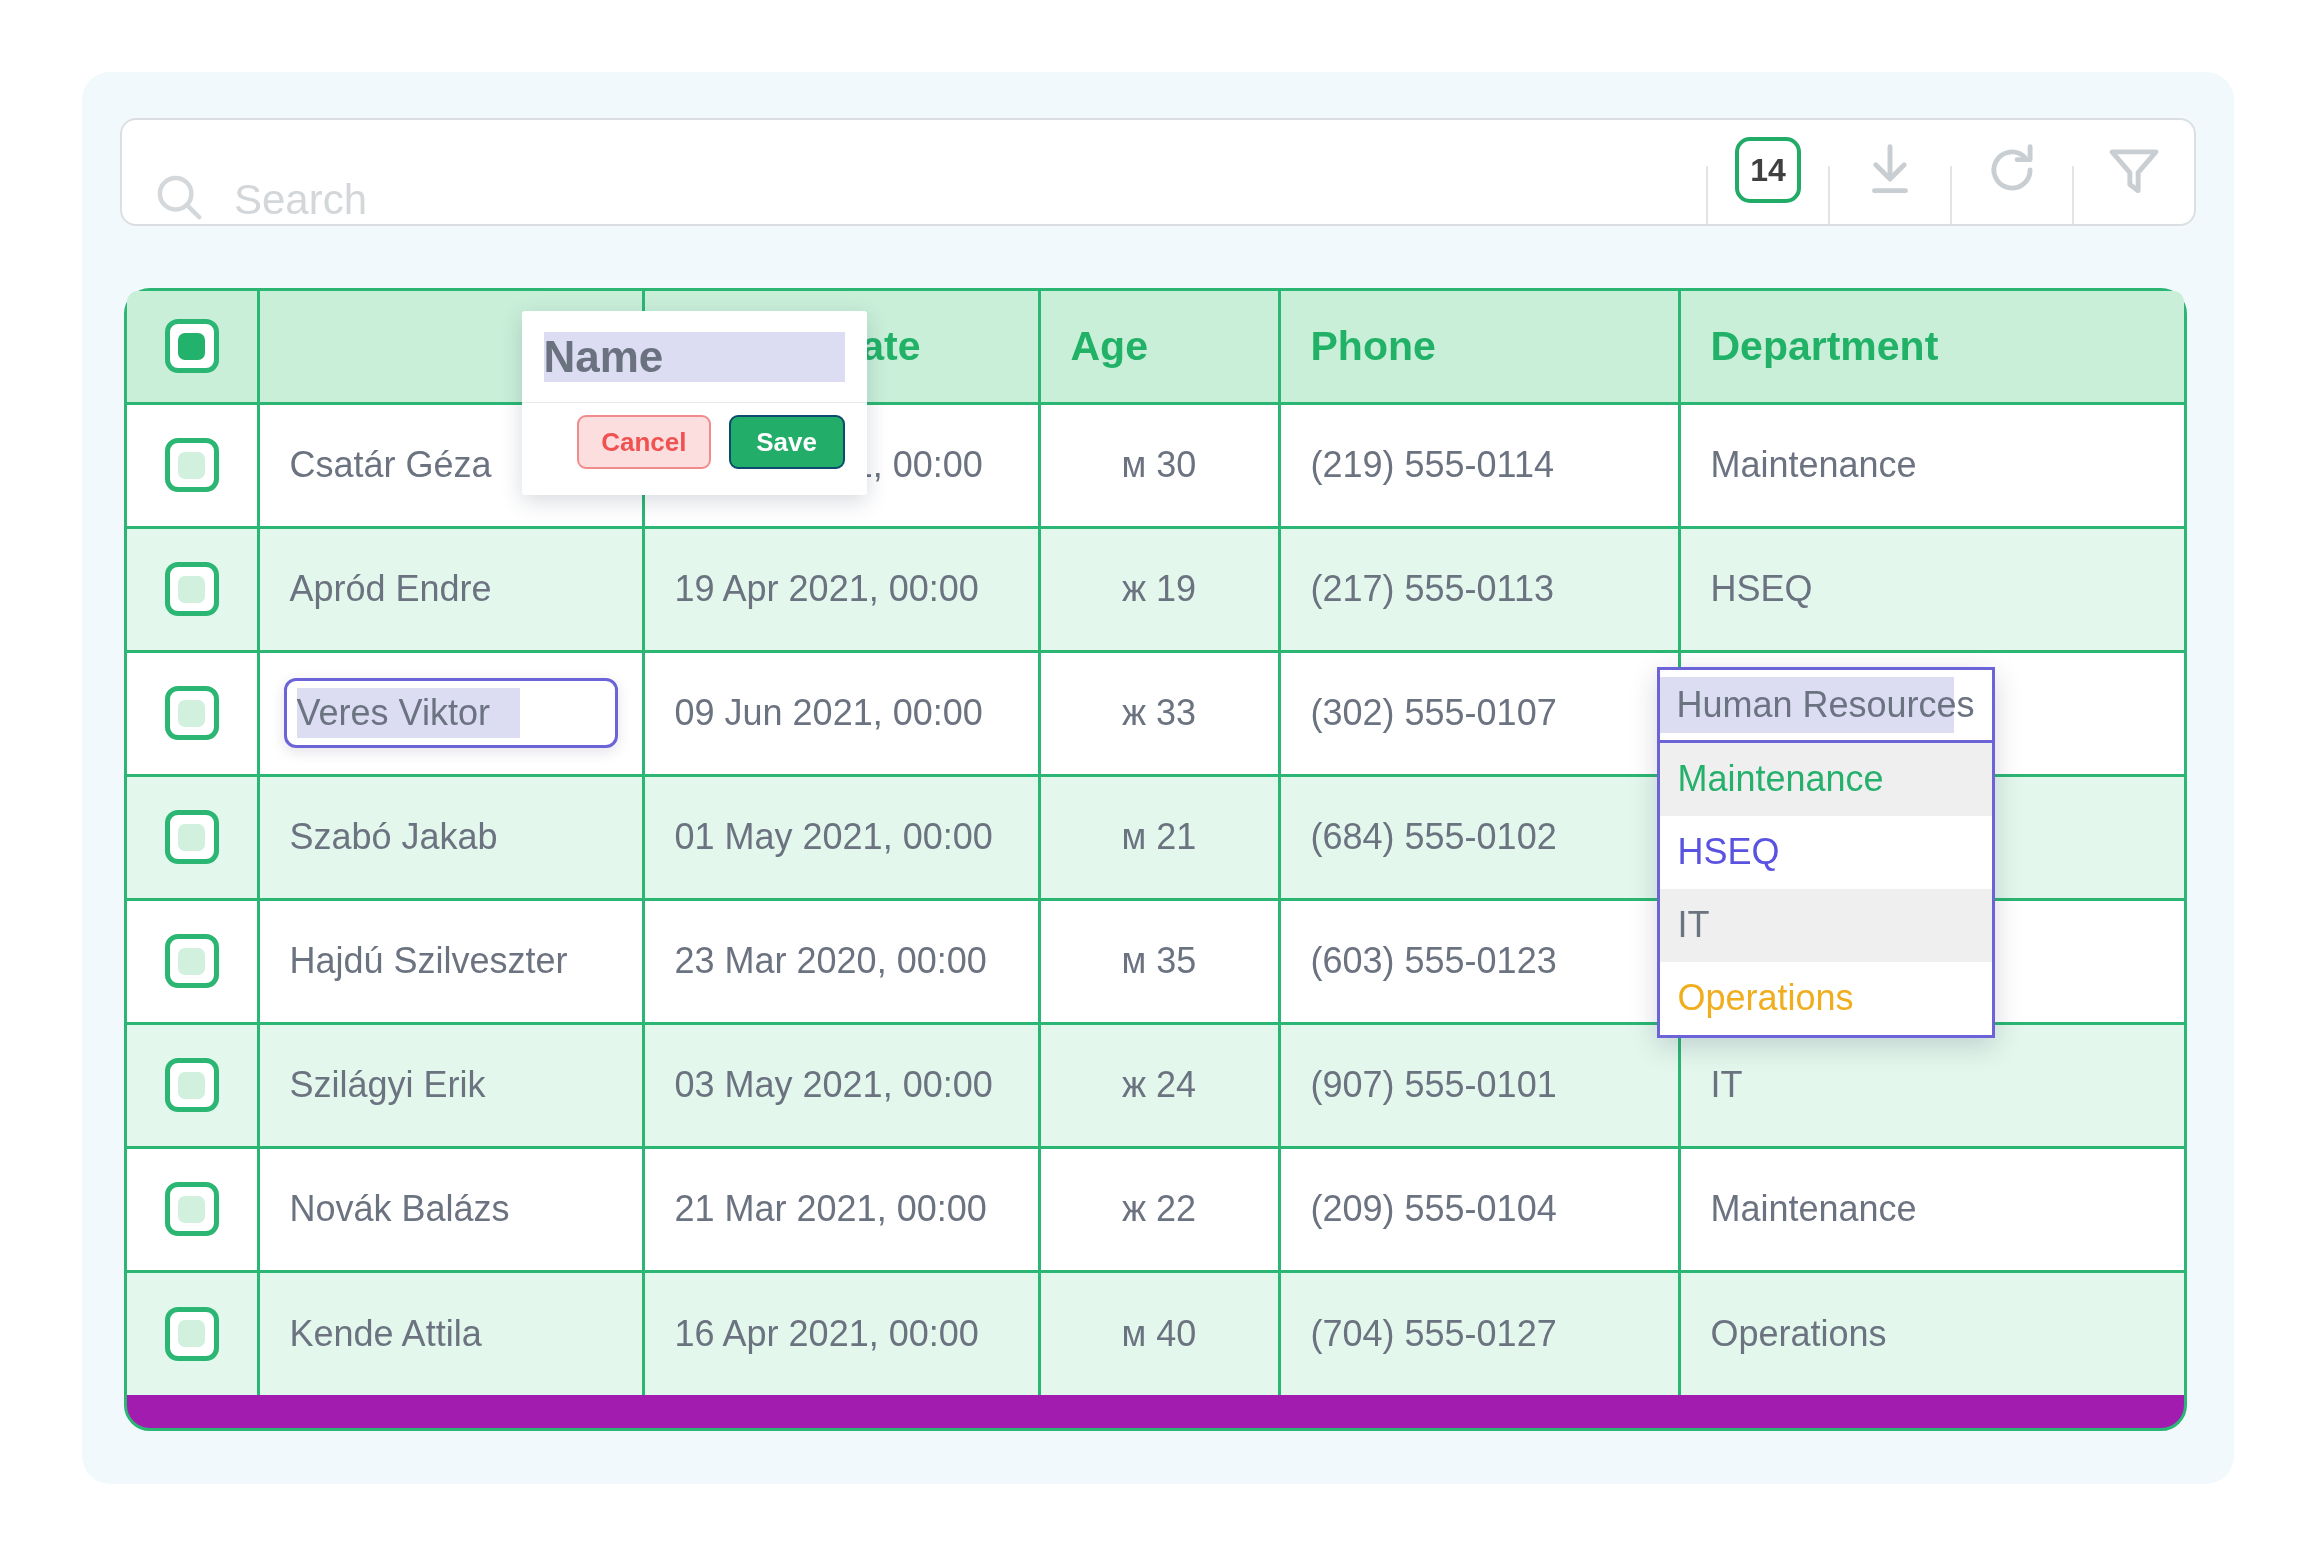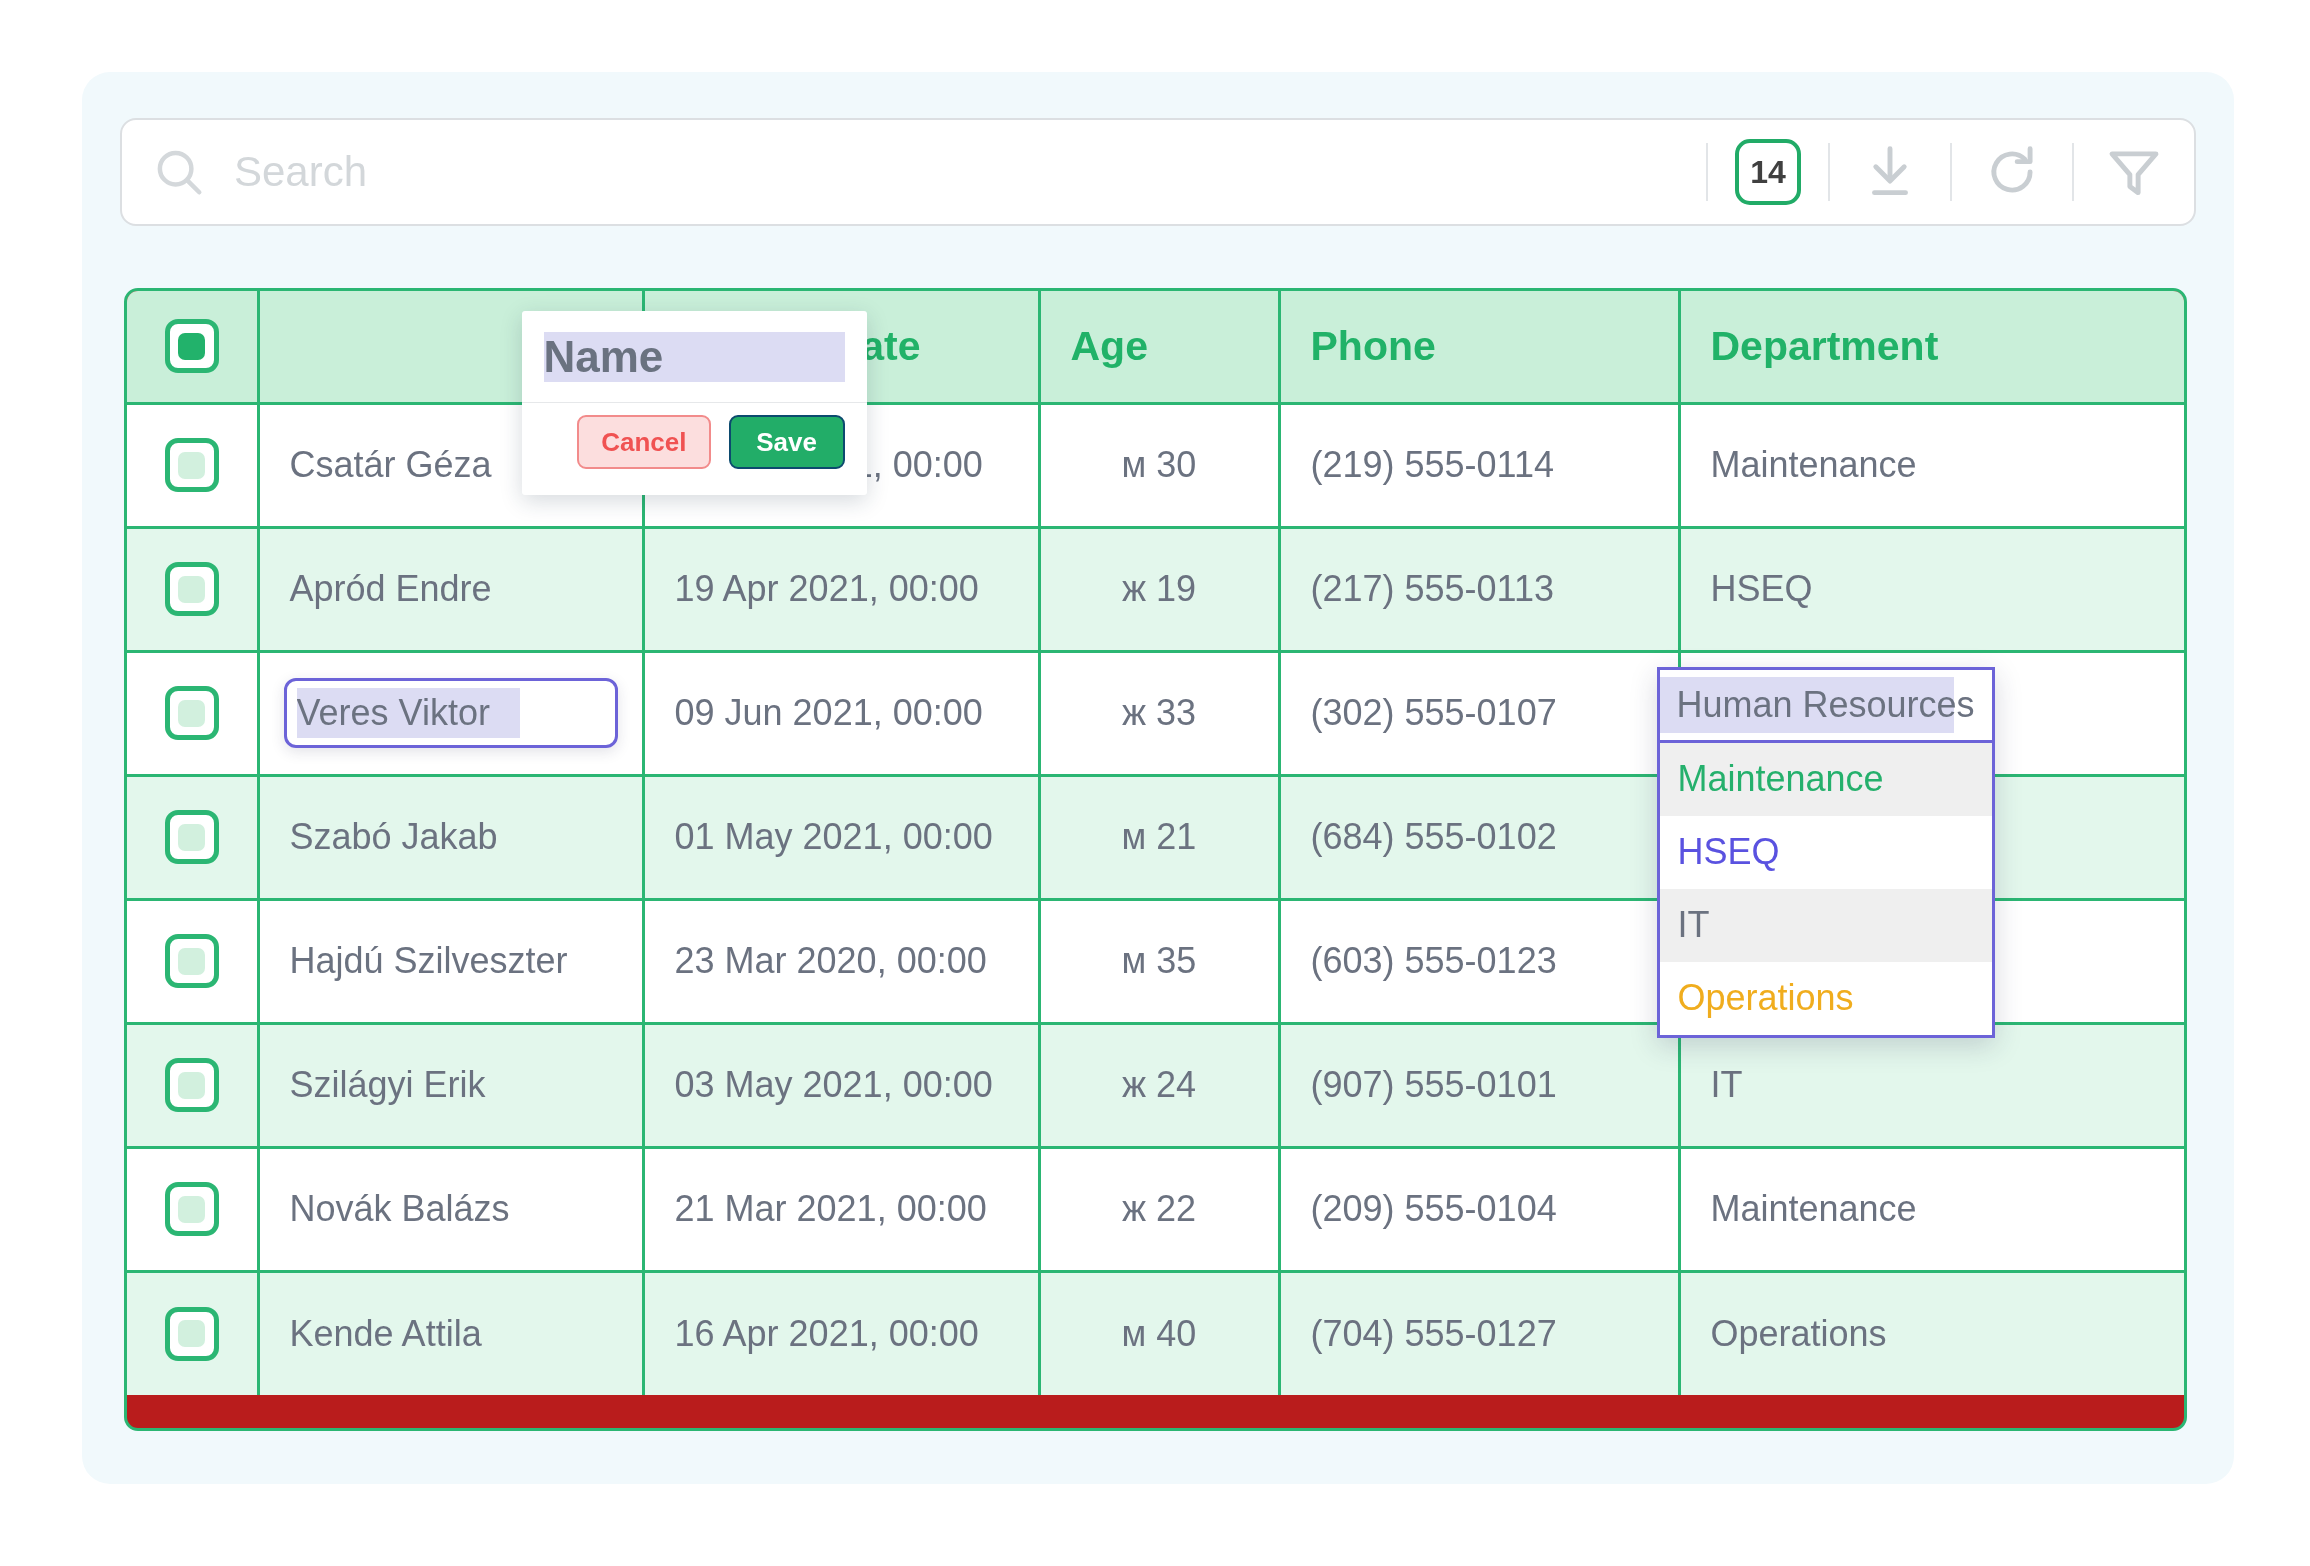--- a/index.html
+++ b/index.html
@@ -37,21 +37,21 @@
   #toolbar {
     position: absolute;
     left: 120px;
     top: 118px;
     width: 2076px;
     height: 108px;
     background: #ffffff;
     border: 2px solid #dcdfe2;
     border-radius: 16px;
     display: flex;
-    align-items: center;
+    align-items: flex-end;
   }
   #search-icon-wrap {
     margin-left: 30px;
     width: 54px; height: 54px;
     display: flex; align-items: center; justify-content: center;
     flex: none;
   }
   #search-input {
     flex: 1 1 auto;
     border: none;
@@ -90,23 +90,23 @@
   }
 
   
   #table-wrap {
     position: absolute;
     left: 124px;
     top: 288px;
     width: 2063px;
     height: 1143px;
     border: 3px solid #2bb673;
-    border-radius: 14px;
+    border-radius: 26px;
     overflow: visible;
-    background: #b91c1c;
+    background: #a21caf;
   }
   table {
     width: 100%;
     border-collapse: collapse;
     table-layout: fixed;
   }
   thead th {
     background: #c9efd9;
     color: #21b268;
     font-size: 41px;

